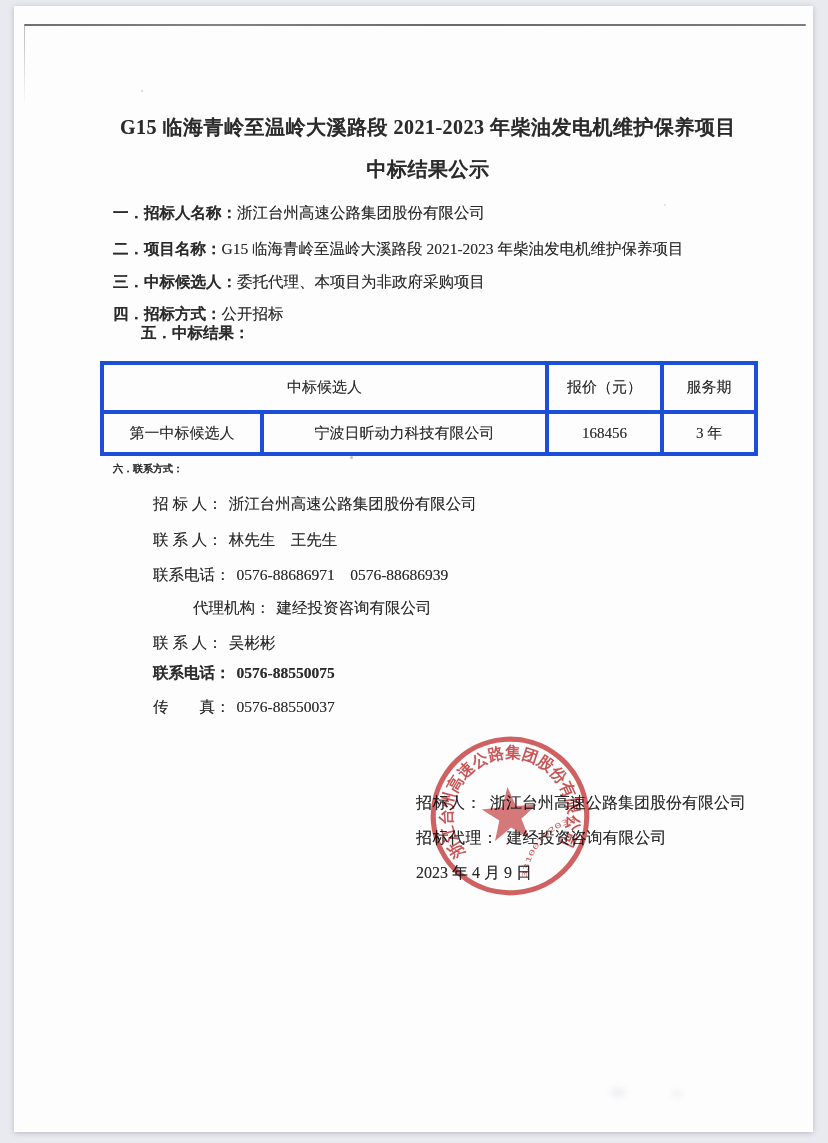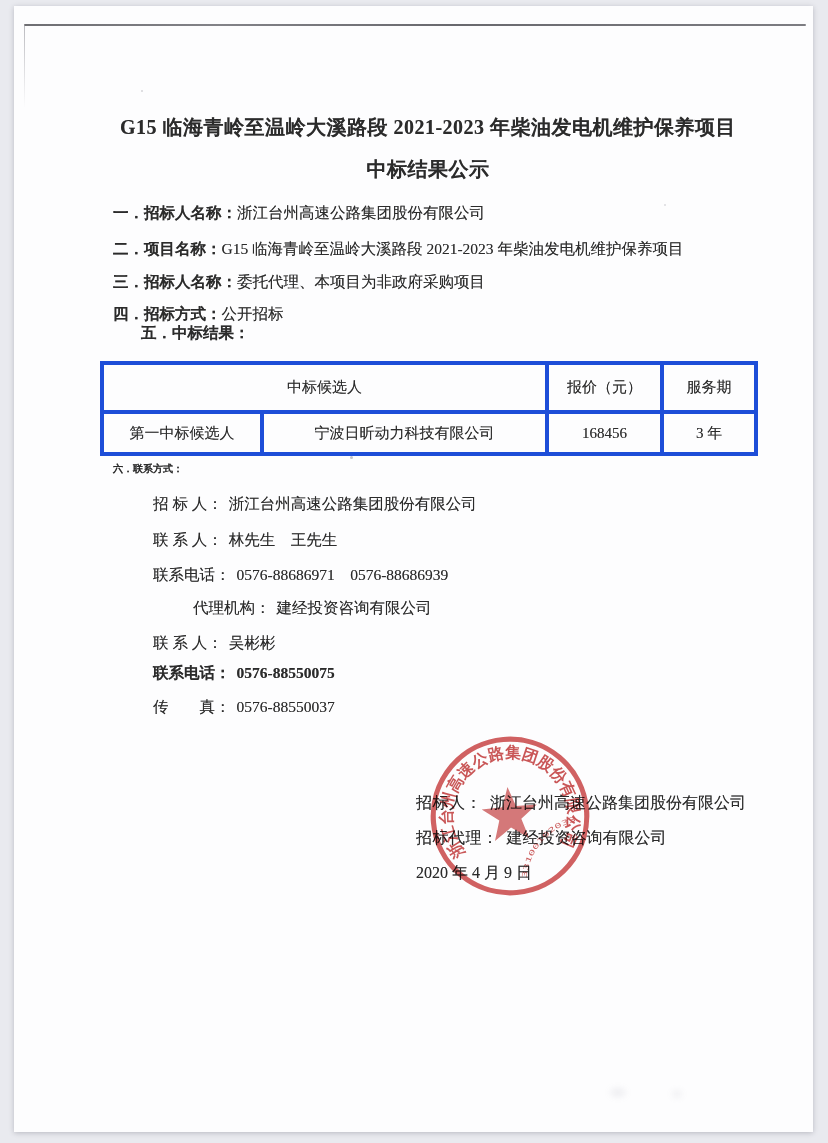--- a/index.html
+++ b/index.html
@@ -58,21 +58,21 @@
   <div class="doc-text title-block" style="top:114px;">G15 临海青岭至温岭大溪路段 2021-2023 年柴油发电机维护保养项目</div>
   <div class="doc-text title-block" style="top:156px;">中标结果公示</div>
 
   <div class="doc-text item-line" style="top:203px;">
     <span class="item-label">一．招标人名称：</span><span>浙江台州高速公路集团股份有限公司</span>
   </div>
   <div class="doc-text item-line" style="top:239px;">
     <span class="item-label">二．项目名称：</span><span>G15 临海青岭至温岭大溪路段 2021-2023 年柴油发电机维护保养项目</span>
   </div>
   <div class="doc-text item-line" style="top:272px;">
-    <span class="item-label">三．招标人名称：</span><span>委托代理、本项目为非政府采购项目</span>
+    <span class="item-label">三．中标候选人：</span><span>委托代理、本项目为非政府采购项目</span>
   </div>
   <div class="doc-text item-line" style="top:304px;">
     <span class="item-label">四．招标方式：</span><span>公开招标</span>
   </div>
   <div class="doc-text item-line" style="top:323px;margin-left:28px;">
     <span class="item-label">五．中标结果：</span><span></span>
   </div>
 
   <table class="result">
     <colgroup>
@@ -119,21 +119,21 @@
     <span>传　　真：</span><span class="contact-value">0576-88550037</span>
   </div>
 
   <div class="doc-text sig-block" style="top:792px;">
     <div class="sig-line">
       <span class="sig-label">招标人：</span><span class="sig-value">浙江台州高速公路集团股份有限公司</span>
     </div>
     <div class="sig-line" style="margin-top:14px;font-family:Liberation Mono, monospace;">
       <span class="sig-label">招标代理：</span><span class="sig-value">建经投资咨询有限公司</span>
     </div>
-    <div class="sig-line" style="margin-top:12px; padding-right:4px;">2020 年 4 月 9 日</div>
+    <div class="sig-line" style="margin-top:12px; padding-right:4px;">2023 年 4 月 9 日</div>
   </div>
 
   <svg class="seal" viewBox="0 0 160 160">
     <defs>
       <path id="sealTextPath" d="M 34.1 112.1 A 56 56 0 1 1 125.9 112.1" fill="none"></path>
       <path id="sealCodePath" d="M 90.8 141.1 A 62 62 0 0 1 141.1 90.8" fill="none"></path>
     </defs>
     <circle cx="80" cy="80" r="74" fill="none" stroke="#c94141" stroke-width="5" opacity="0.9"></circle>
     <polygon points="80,52 86.6,70.9 106.6,71.3 90.65,83.5 96.5,102.7 80,91.2 63.5,102.7 69.35,83.5 53.4,71.3 73.4,70.9" fill="#c84848" opacity="0.8"></polygon>
     <text font-size="15.5" font-weight="bold" fill="#c43f3f" opacity="0.95" font-family="Liberation Serif, DejaVu Serif, serif">

